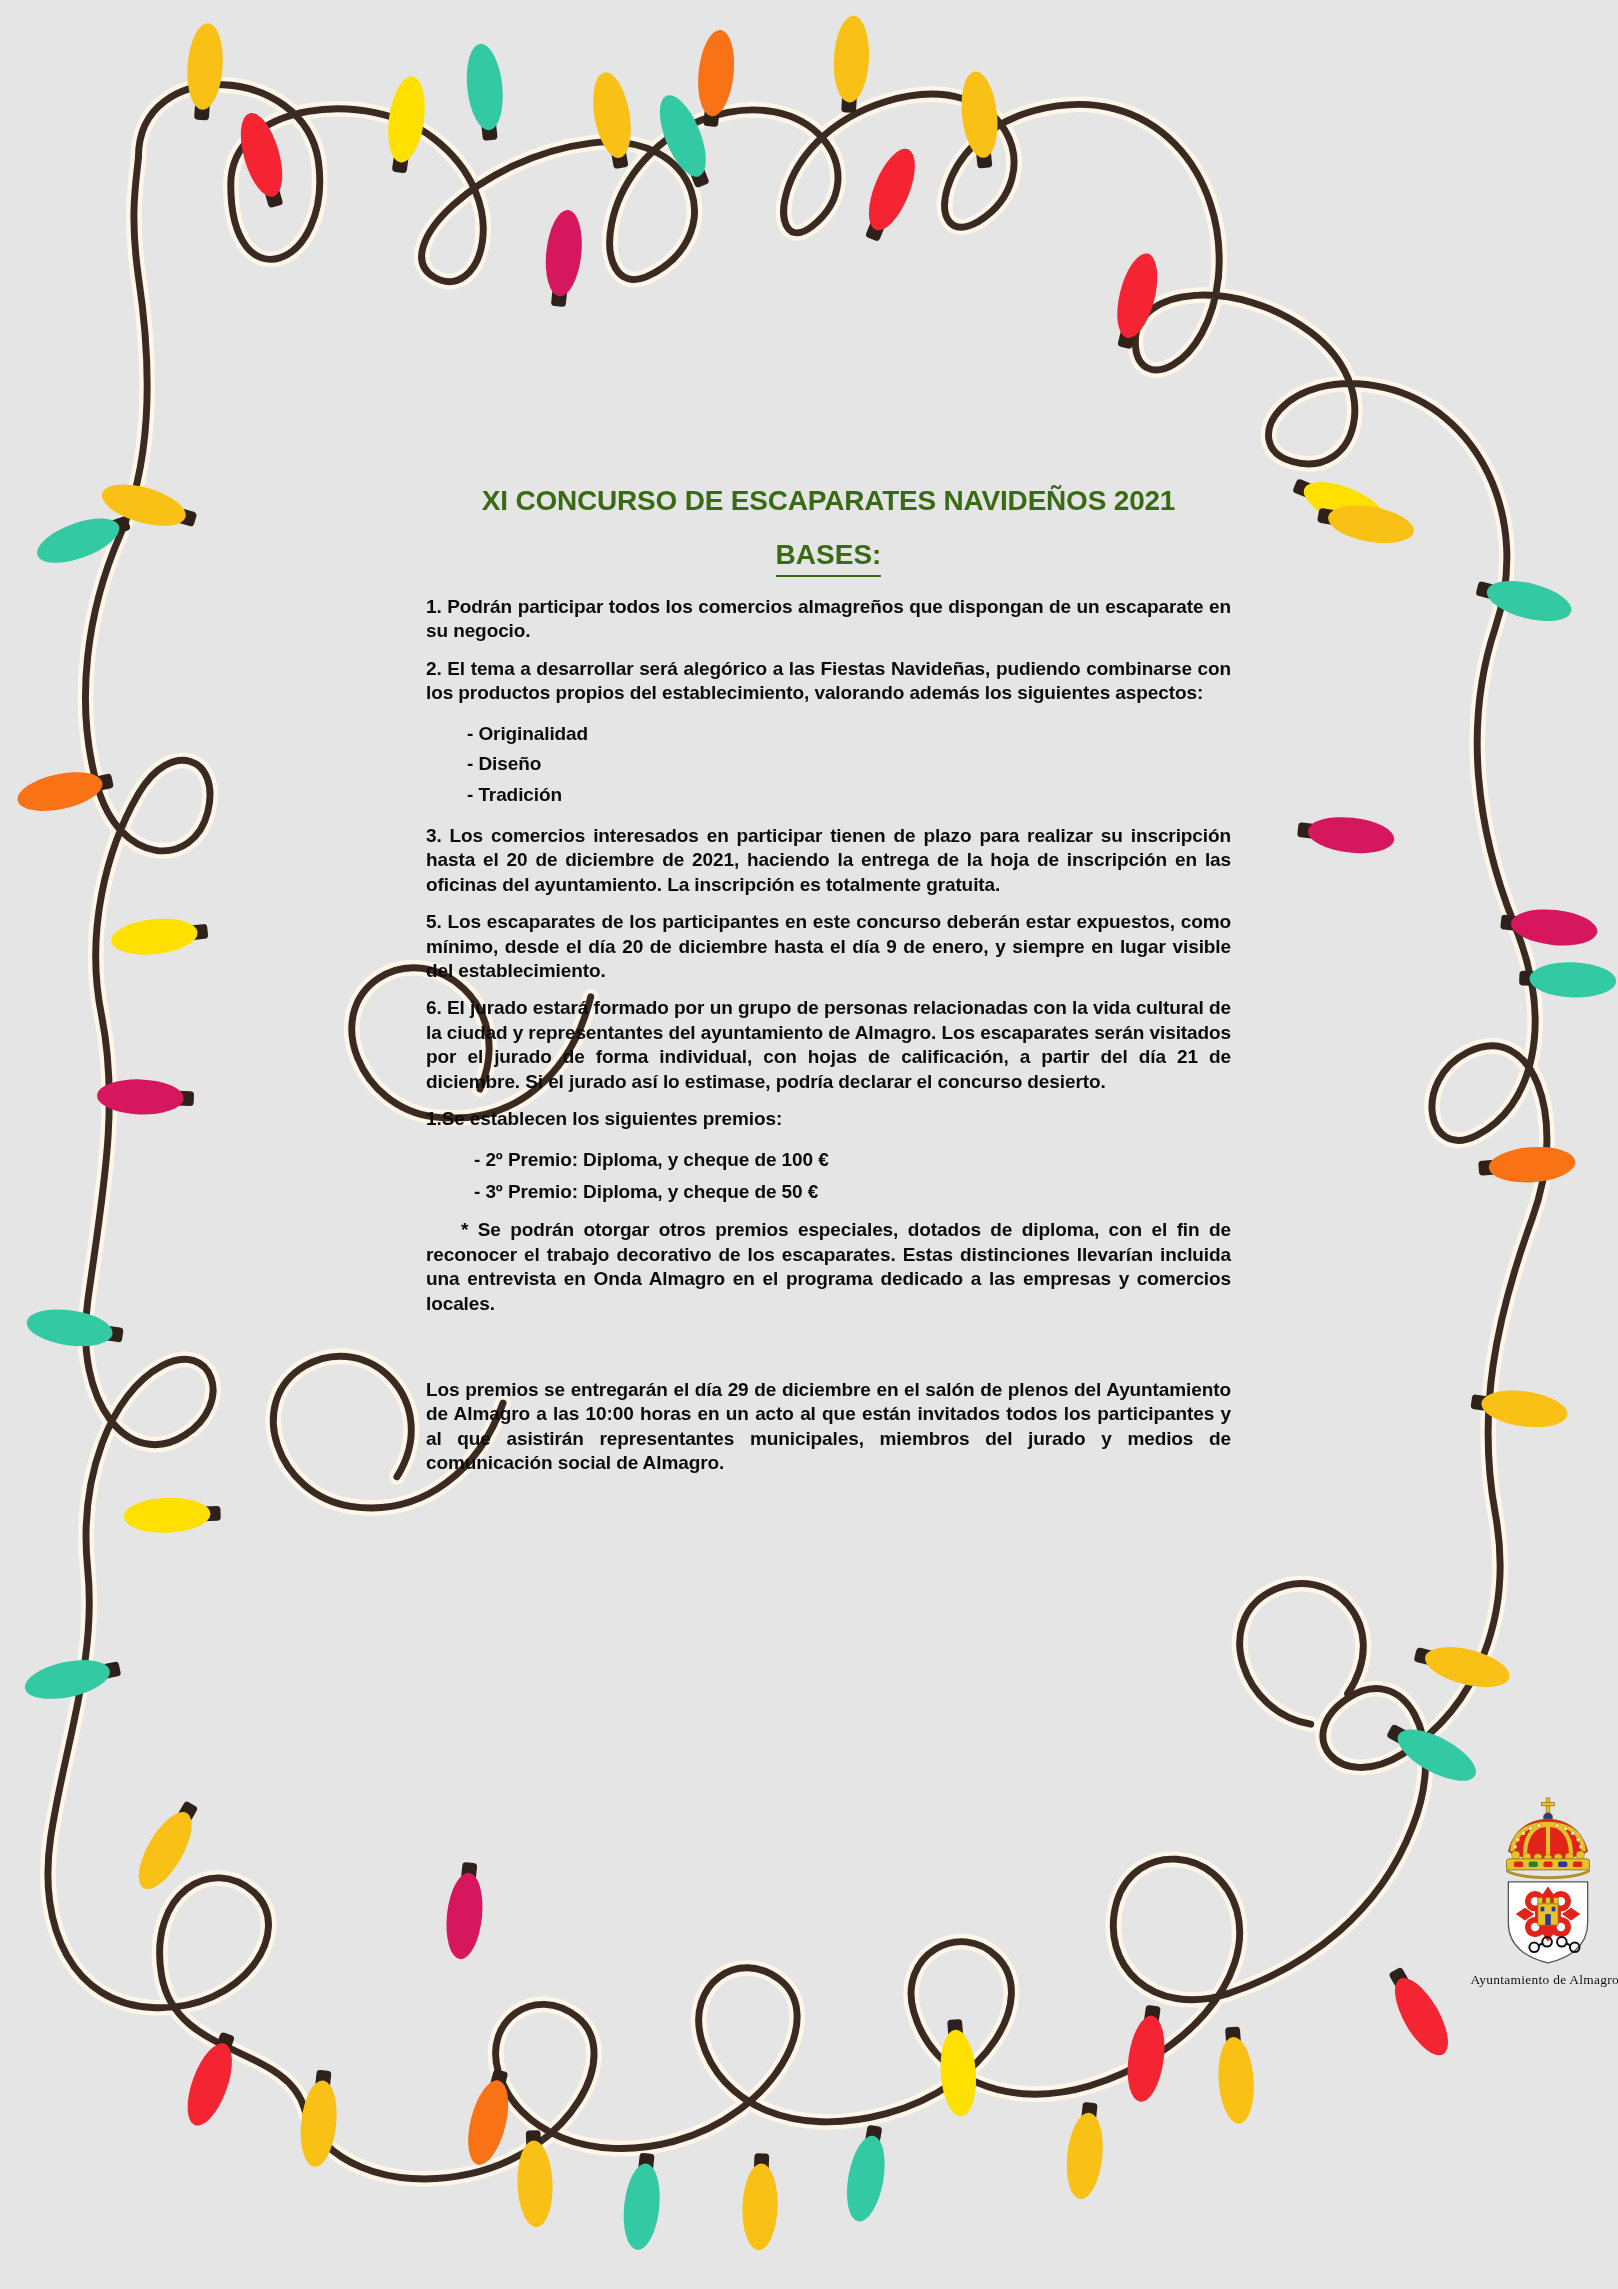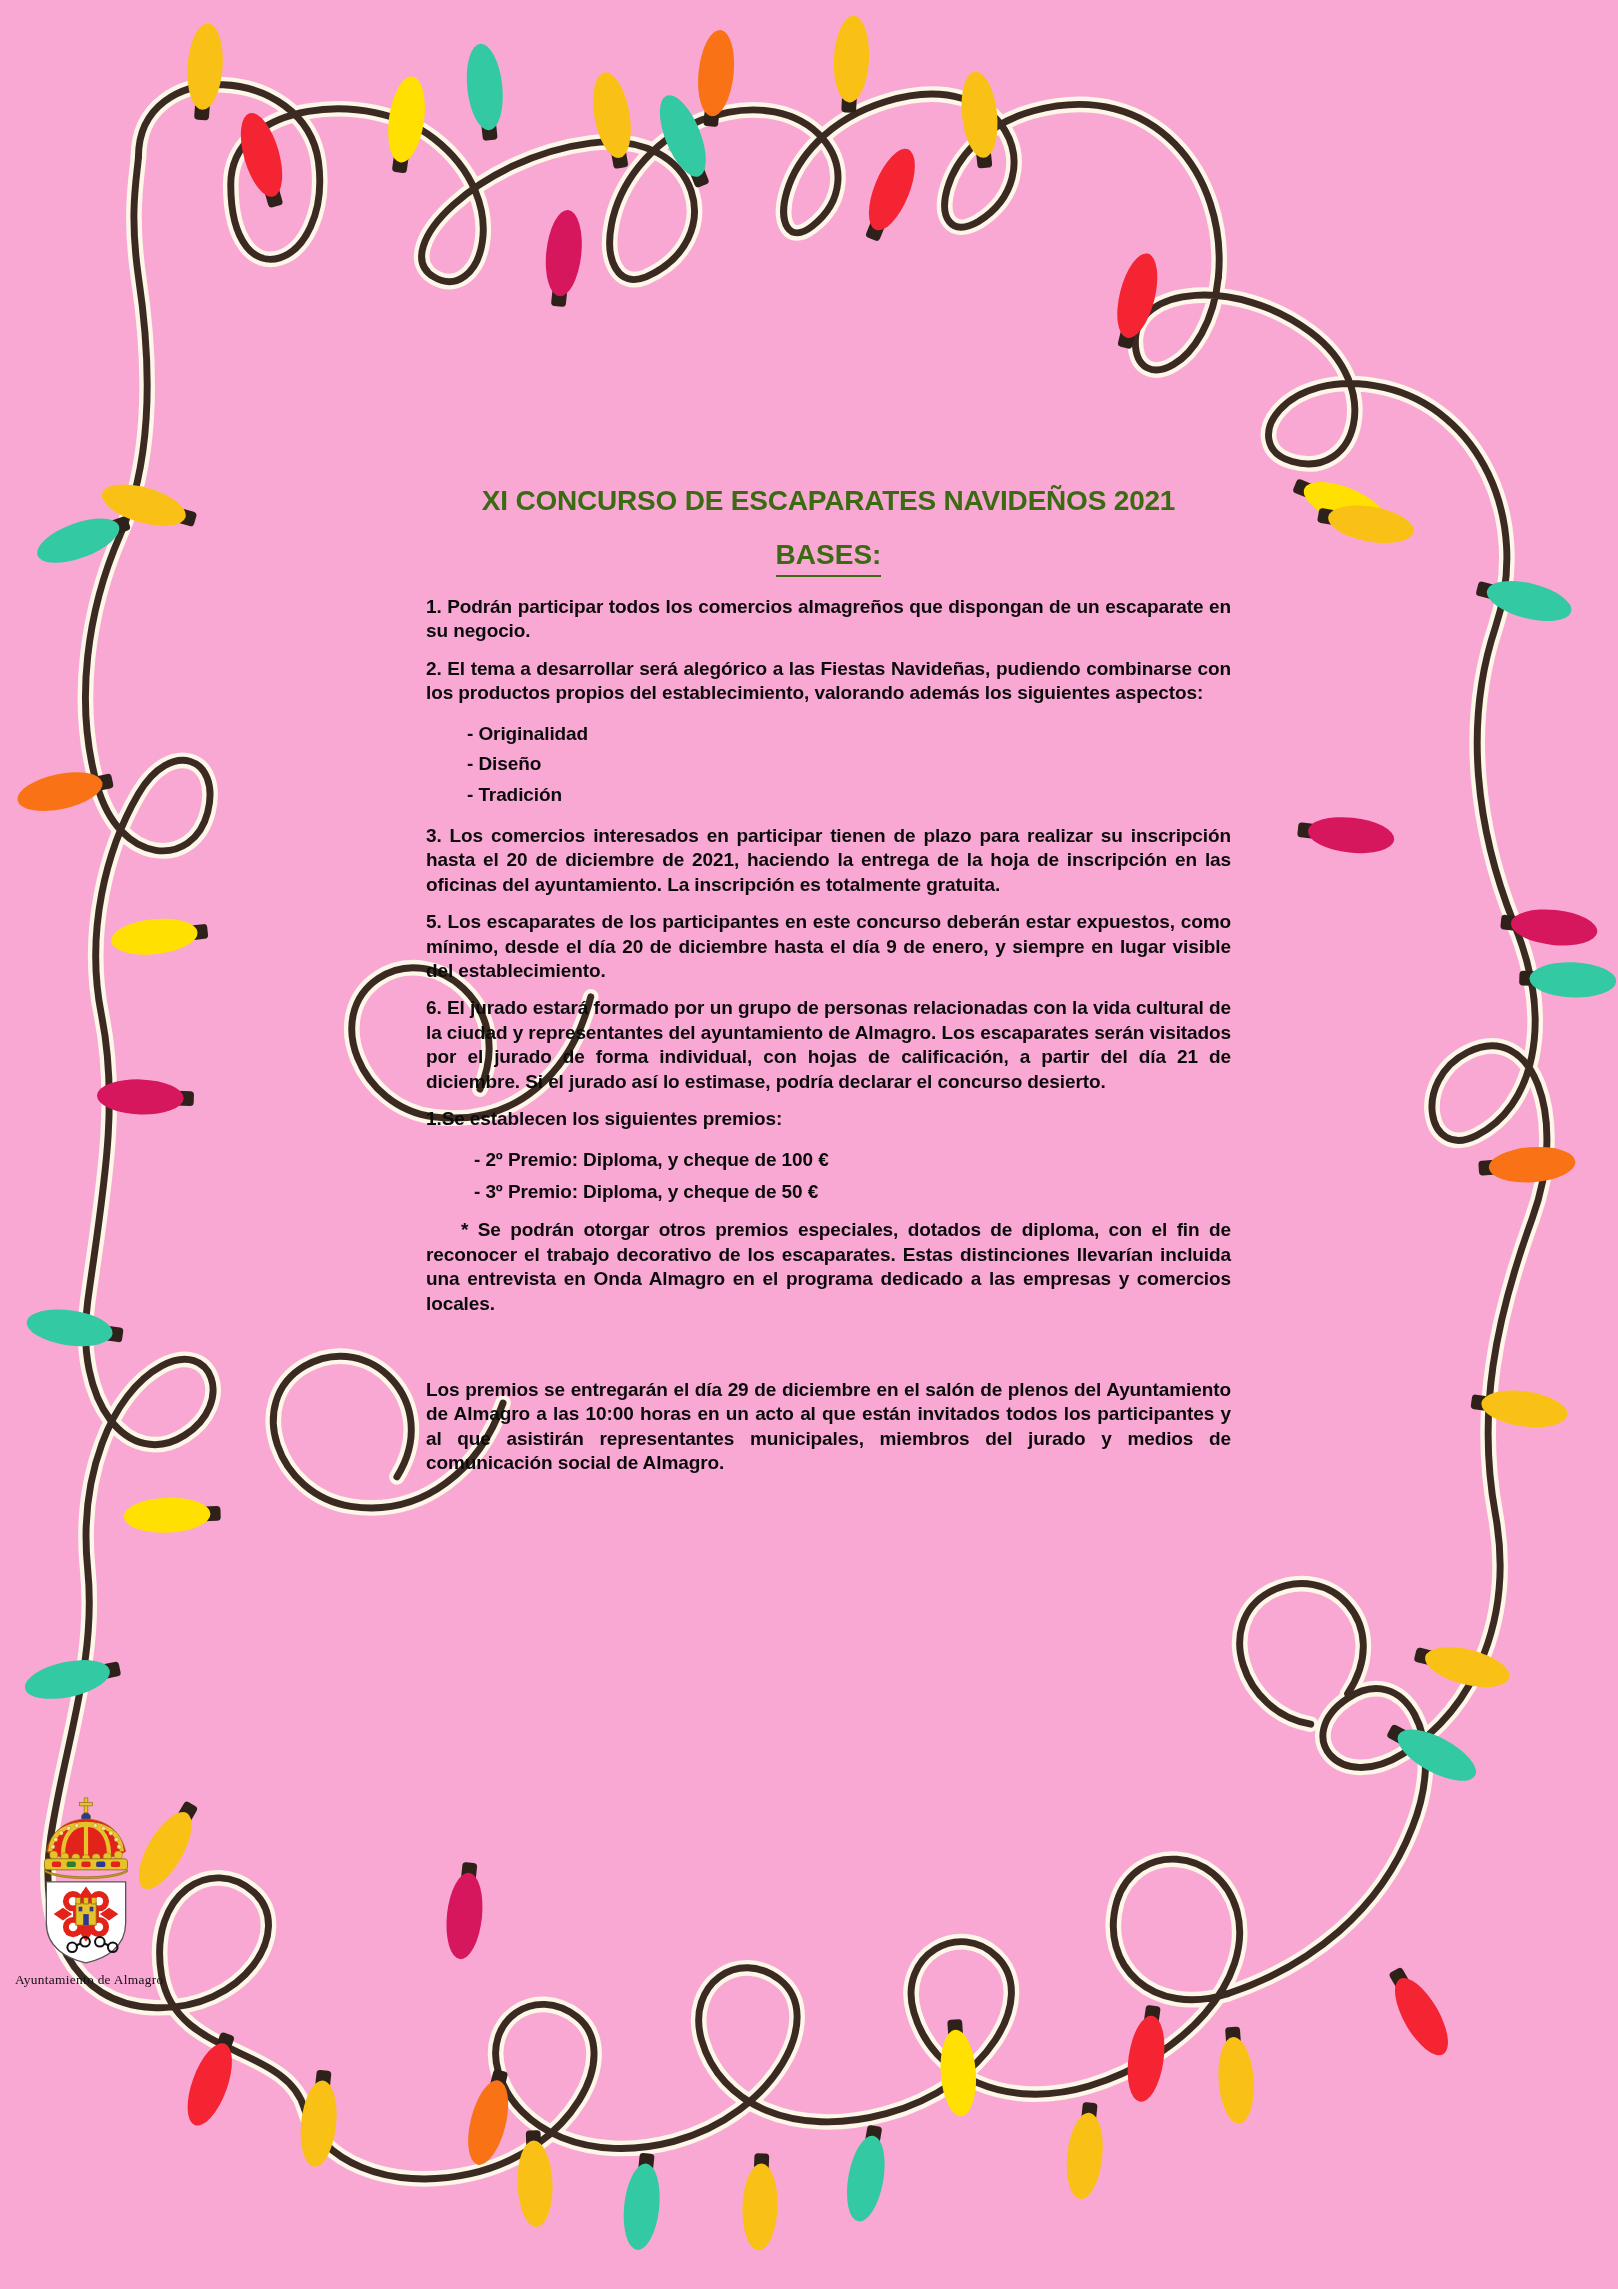--- a/index.html
+++ b/index.html
@@ -6,21 +6,21 @@
   body{
     width:1619px;height:2290px;
     background:#ffffff;
     font-family:"Liberation Sans", sans-serif;
     position:relative;
     overflow:hidden;
   }
   #poster{
     position:absolute;inset:0;
     width:1619px;height:2290px;
-    background:#f9a8d4;
+    background:#e5e5e5;
   }
   
   #lights-frame{
     position:absolute;left:0;top:0;
     width:1619px;height:2290px;
     pointer-events:none;
   }
   
   #content{
     position:absolute;
@@ -85,21 +85,21 @@
     padding-left:48px;
     letter-spacing:-0.1px;
   }
   .para.indent{text-indent:35px;}
   .spacer{height:41px;}
   
   #crest-block{
     position:absolute;
     left:15px;right:0;
     top:1794px;
-    text-align:left;
+    text-align:right;
   }
   #crest-caption{
     font-family:"Liberation Serif", serif;
     font-size:13.4px;
     color:#111111;
     margin-top:2.8px;
     letter-spacing:0.3px;
   }
 </style>
 </head>

